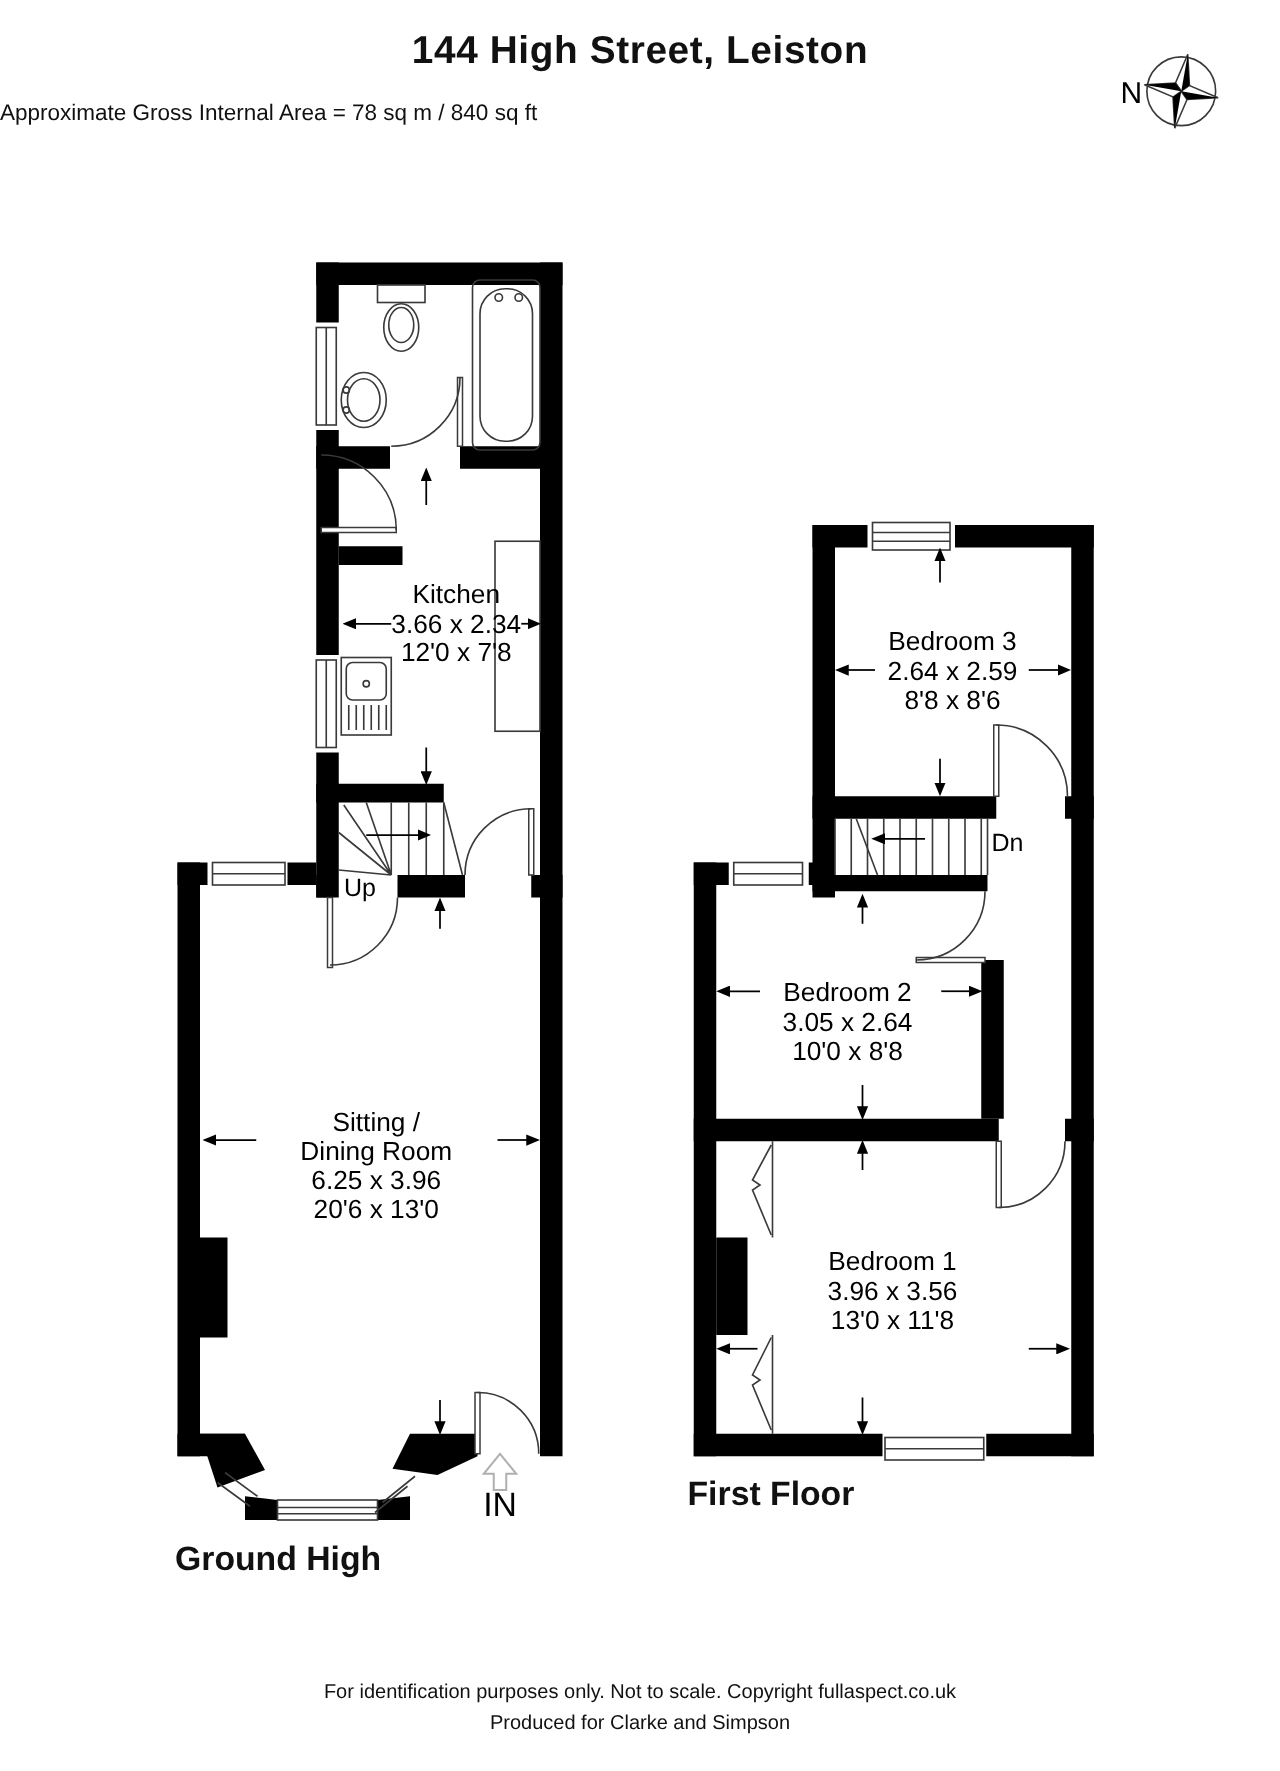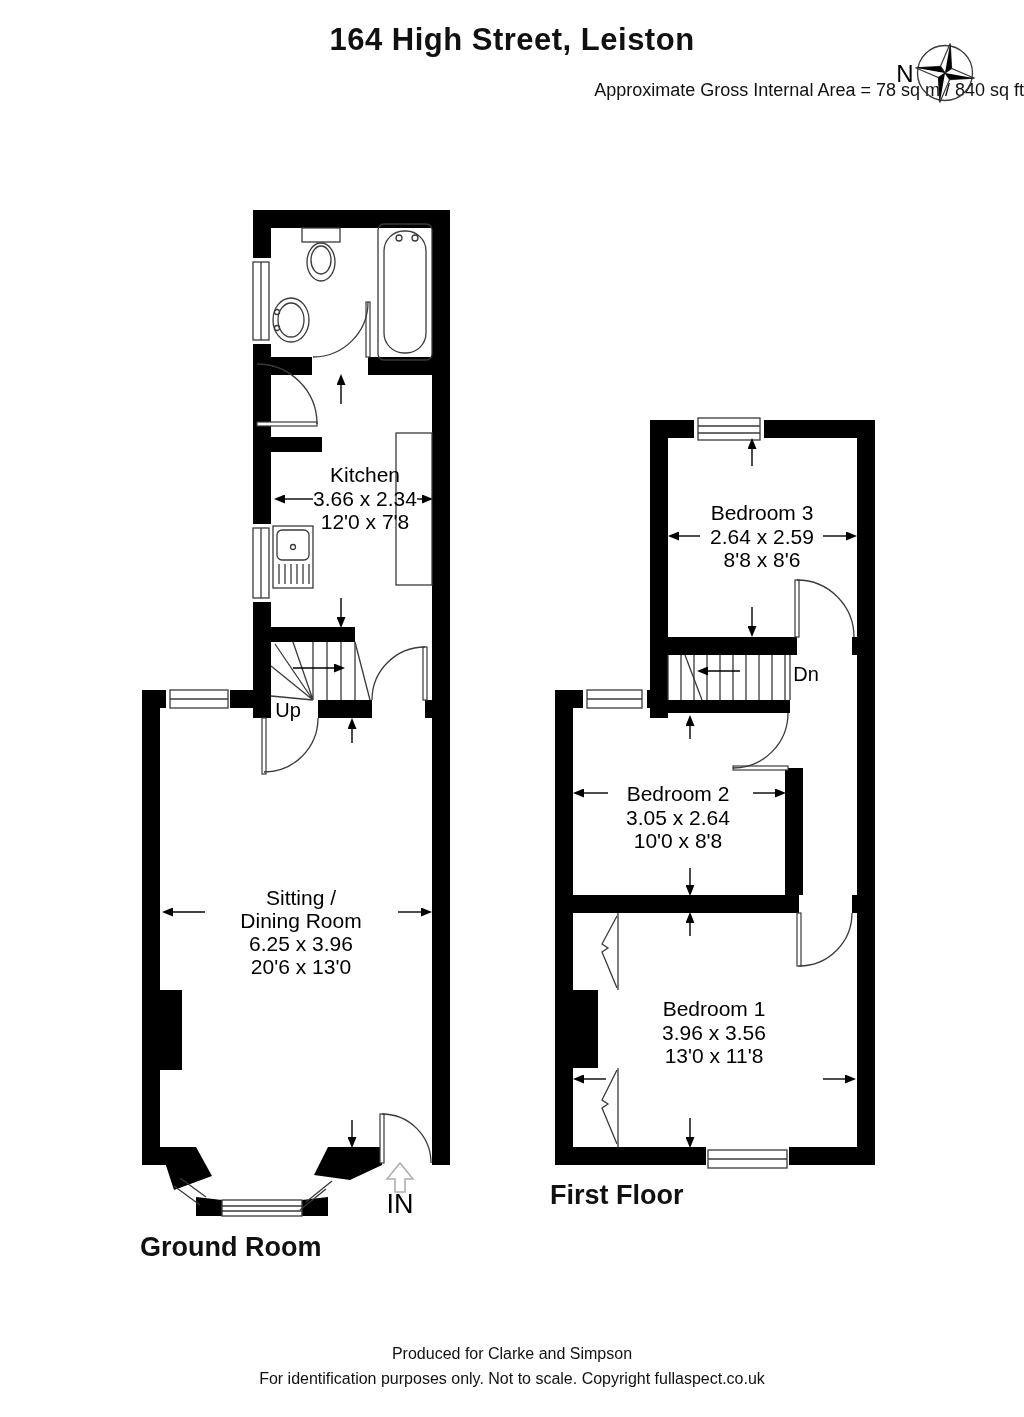--- a/index.html
+++ b/index.html
@@ -1,21 +1,21 @@
 <!DOCTYPE html>
 <html style="--wall: #000000; --line: #3a3a3a; --bg: #ffffff;"><head>
 <meta charset="utf-8">
 <style>
   :root { --wall:#000000; --line:#3a3a3a; --bg:#ffffff; }
   html,body{margin:0;padding:0;background:#fff;}
   .page{position:relative;width:1024px;height:1417px;background:var(--bg);overflow:hidden;
         font-family:"Liberation Sans", sans-serif;color:#111;}
   .title{position:absolute;top:22px;left:0;width:100%;text-align:center;
          font-size:31px;font-weight:bold;letter-spacing:.5px;}
-  .subtitle{position:absolute;top:80px;left:0;width:100%;text-align:right;font-size:18px;}
+  .subtitle{position:absolute;top:80px;left:0;width:100%;text-align:left;font-size:18px;}
   .plan{position:absolute;top:0;left:0;width:1024px;height:1417px;}
   .floor-label{position:absolute;font-size:27px;font-weight:bold;}
   .floor-label.gf{left:140px;top:1232px;}
   .floor-label.ff{left:550px;top:1180px;}
   .footer{position:absolute;top:1342px;left:0;width:100%;text-align:center;
           font-size:16px;line-height:1.55;}
   
   .wall{fill:var(--wall);stroke:none;}
   .thin{stroke:var(--line);stroke-width:1.3;fill:none;}
   .leaf{stroke:var(--line);stroke-width:1.2;fill:#fff;}
@@ -25,21 +25,21 @@
   .smtext{font:20px "Liberation Sans", sans-serif;text-anchor:middle;fill:#000;}
   .intext{font:27px "Liberation Sans", sans-serif;text-anchor:middle;fill:#000;}
   .ntext{font:24px "Liberation Sans", sans-serif;text-anchor:middle;fill:#000;}
   .inarrow{stroke:#b0b0b0;stroke-width:1.6;fill:#fff;}
 </style>
 </head>
 <body>
 
 <div class="page">
 
-  <div class="title">164 High Street, Leiston</div>
+  <div class="title">144 High Street, Leiston</div>
   <div class="subtitle">Approximate Gross Internal Area = 78 sq m / 840 sq ft</div>
 
   <svg class="plan" viewBox="0 0 1024 1417">
     <defs>
       <marker id="ah" markerWidth="11" markerHeight="9" refX="2" refY="4.5" orient="auto" markerUnits="userSpaceOnUse">
         <path d="M0,0 L11,4.5 L0,9 z" fill="#000"></path>
       </marker>
     </defs>
 
     <g>
@@ -267,20 +267,20 @@
       <text class="rmtext" x="678" y="801">Bedroom 2</text>
       <text class="rmtext" x="678" y="825">3.05 x 2.64</text>
       <text class="rmtext" x="678" y="848">10'0 x 8'8</text>
       <text class="rmtext" x="714" y="1016">Bedroom 1</text>
       <text class="rmtext" x="714" y="1040">3.96 x 3.56</text>
       <text class="rmtext" x="714" y="1063">13'0 x 11'8</text>
       <text class="smtext" x="806" y="681">Dn</text>
     </g>
   </svg>
 
-  <div class="floor-label gf">Ground Room</div>
+  <div class="floor-label gf">Ground High</div>
   <div class="floor-label ff">First Floor</div>
 
   <div class="footer">
+    <div>For identification purposes only. Not to scale. Copyright fullaspect.co.uk</div>
     <div>Produced for Clarke and Simpson</div>
-    <div>For identification purposes only. Not to scale. Copyright fullaspect.co.uk</div>
   </div>
 </div>
 
 </body></html>

